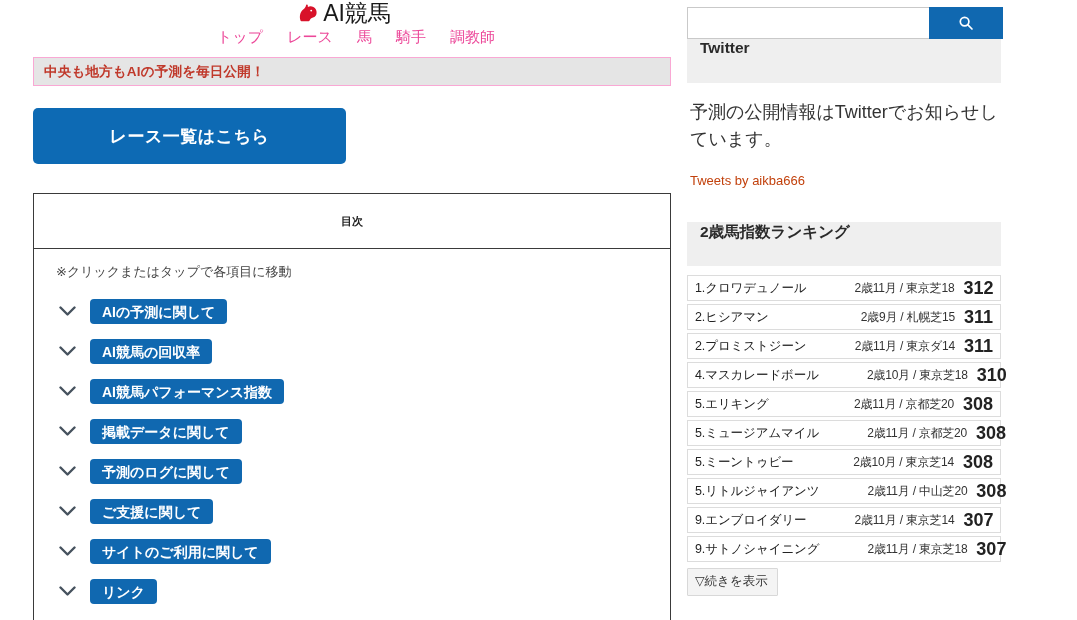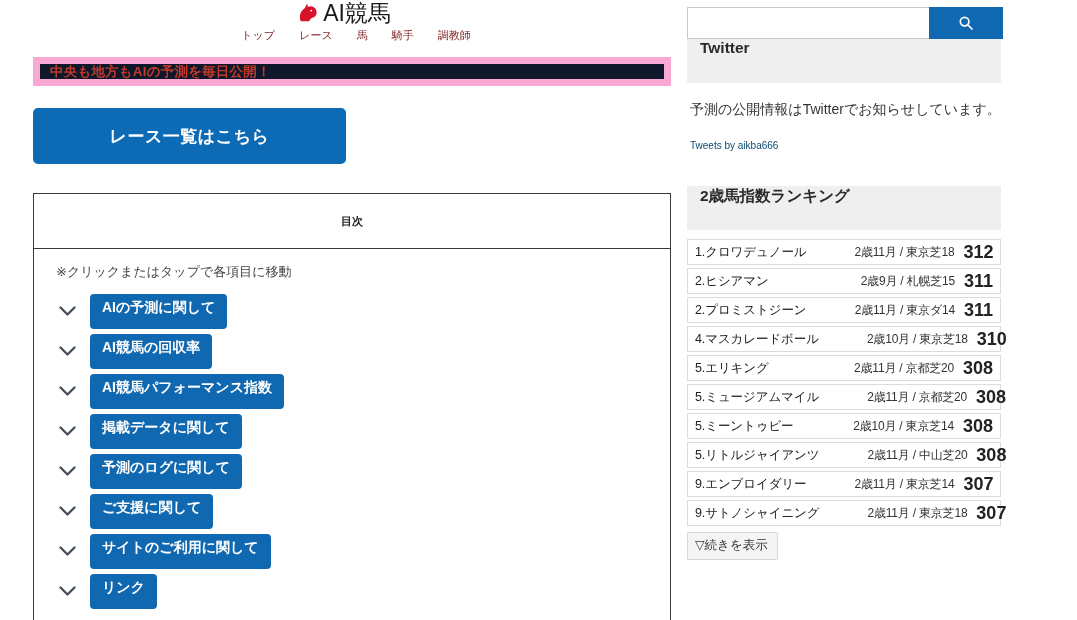--- a/index.html
+++ b/index.html
@@ -54,34 +54,34 @@
     font-weight: 400;
     line-height: 1;
   }
   .main-nav {
     display: flex;
     align-items: center;
     gap: 24px;
     margin-top: 2px;
   }
   .nav-link {
-    font-size: 11px;
-    color: #7f1d1d;
+    font-size: 15px;
+    color: #ec4899;
     text-decoration: none;
     white-space: nowrap;
     font-family: Liberation Serif, serif;
   }
 
   
   .notice-bar {
     margin: 11px 0 0 33px;
     width: 638px;
     height: 29px;
-    border: 7px solid #f9a8d4;
-    background: #0f172a;
+    border: 1px solid #f9a8d4;
+    background: #e5e5e5;
     display: flex;
     align-items: center;
     padding-left: 10px;
   }
   .notice-text {
     color: #c0392b;
     font-size: 13.5px;
     font-weight: 700;
     letter-spacing: 0.2px;
   }
@@ -151,21 +151,21 @@
   }
   .chevron svg { display: block; }
   .toc-pill {
     display: inline-flex;
     align-items: center;
     background: #1068b0;
     color: #ffffff;
     font-size: 14px;
     font-weight: 700;
     border-radius: 4px;
-    padding: 6px 12px 13px 12px;
+    padding: 6px 12px 3px 12px;
     text-decoration: none;
     white-space: nowrap;
     line-height: 1.1;
   }
 
   
   .right-col {
     width: 393px;
     flex: 0 0 393px;
     padding: 0;
@@ -208,30 +208,30 @@
     align-items: flex-start;
     padding-left: 13px;
   }
   .panel-head-title {
     font-size: 15.5px;
     font-weight: 700;
     color: #2a2a2a;
   }
   .panel-body { padding: 0; }
   .twitter-desc {
-    font-size: 14px;
+    font-size: 18px;
     color: #333333;
     margin: 16px 0 0 3px;
     line-height: 1.5;
   }
   .twitter-link {
     display: inline-block;
     margin: 20px 0 0 3px;
-    font-size: 10px;
-    color: #0c4a6e;
+    font-size: 13px;
+    color: #c2410c;
     text-decoration: none;
   }
 
   .rank-section { margin-top: 33px; }
   .rank-list { list-style: none; margin: 9px 0 0 0; padding: 0; }
   .rank-row {
     display: flex;
     align-items: center;
     justify-content: space-between;
     border: 1px solid #dcdcdc;

